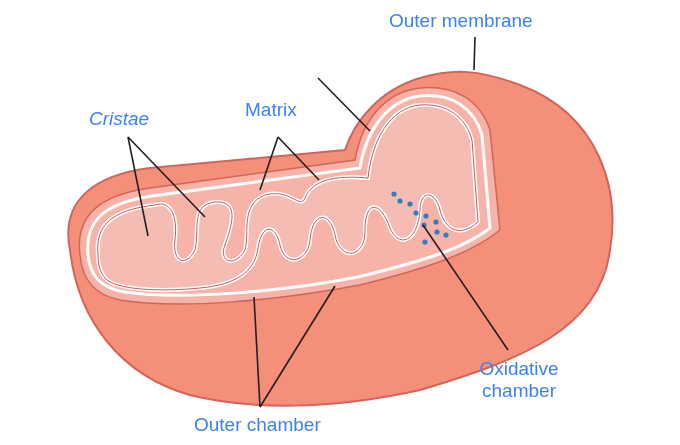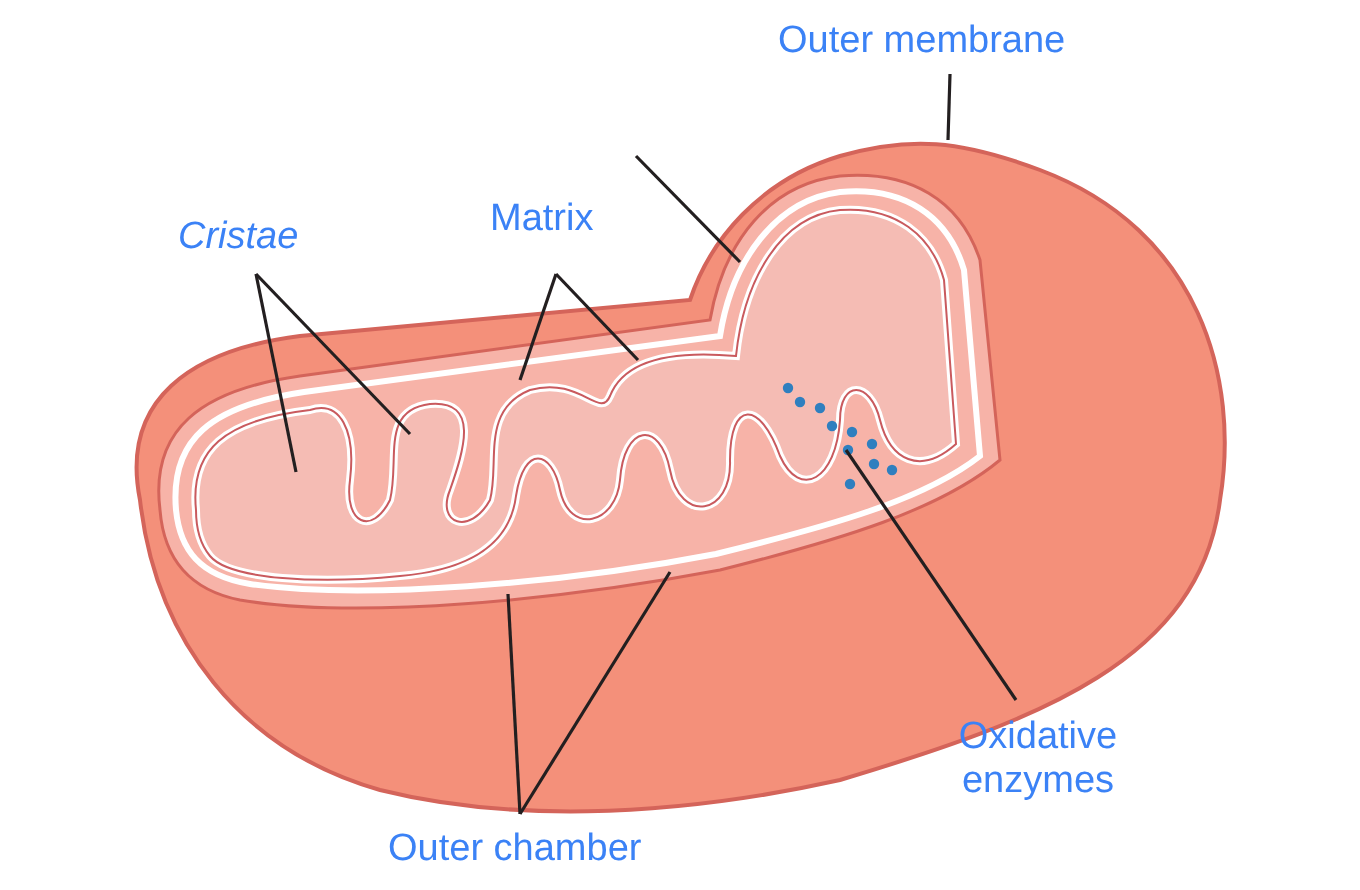--- a/index.html
+++ b/index.html
@@ -48,15 +48,15 @@
     <line x1="423" y1="225" x2="508" y2="350"></line>
   </g>
 </svg>
 
 <div class="lbl" style="left:389px;top:10px;">Outer membrane</div>
 <div class="lbl" style="left:89px;top:108px;font-style:italic;">Cristae</div>
 <div class="lbl" style="left:245px;top:99px;">Matrix</div>
 <div class="lbl" style="left:194px;top:414px;">Outer chamber</div>
 <div class="lbl ctr" style="left:434px;top:358px;width:170px;">
   <div>Oxidative</div>
-  <div>enzymes</div>
+  <div>chamber</div>
 </div>
 </div>
 
 </body></html>

